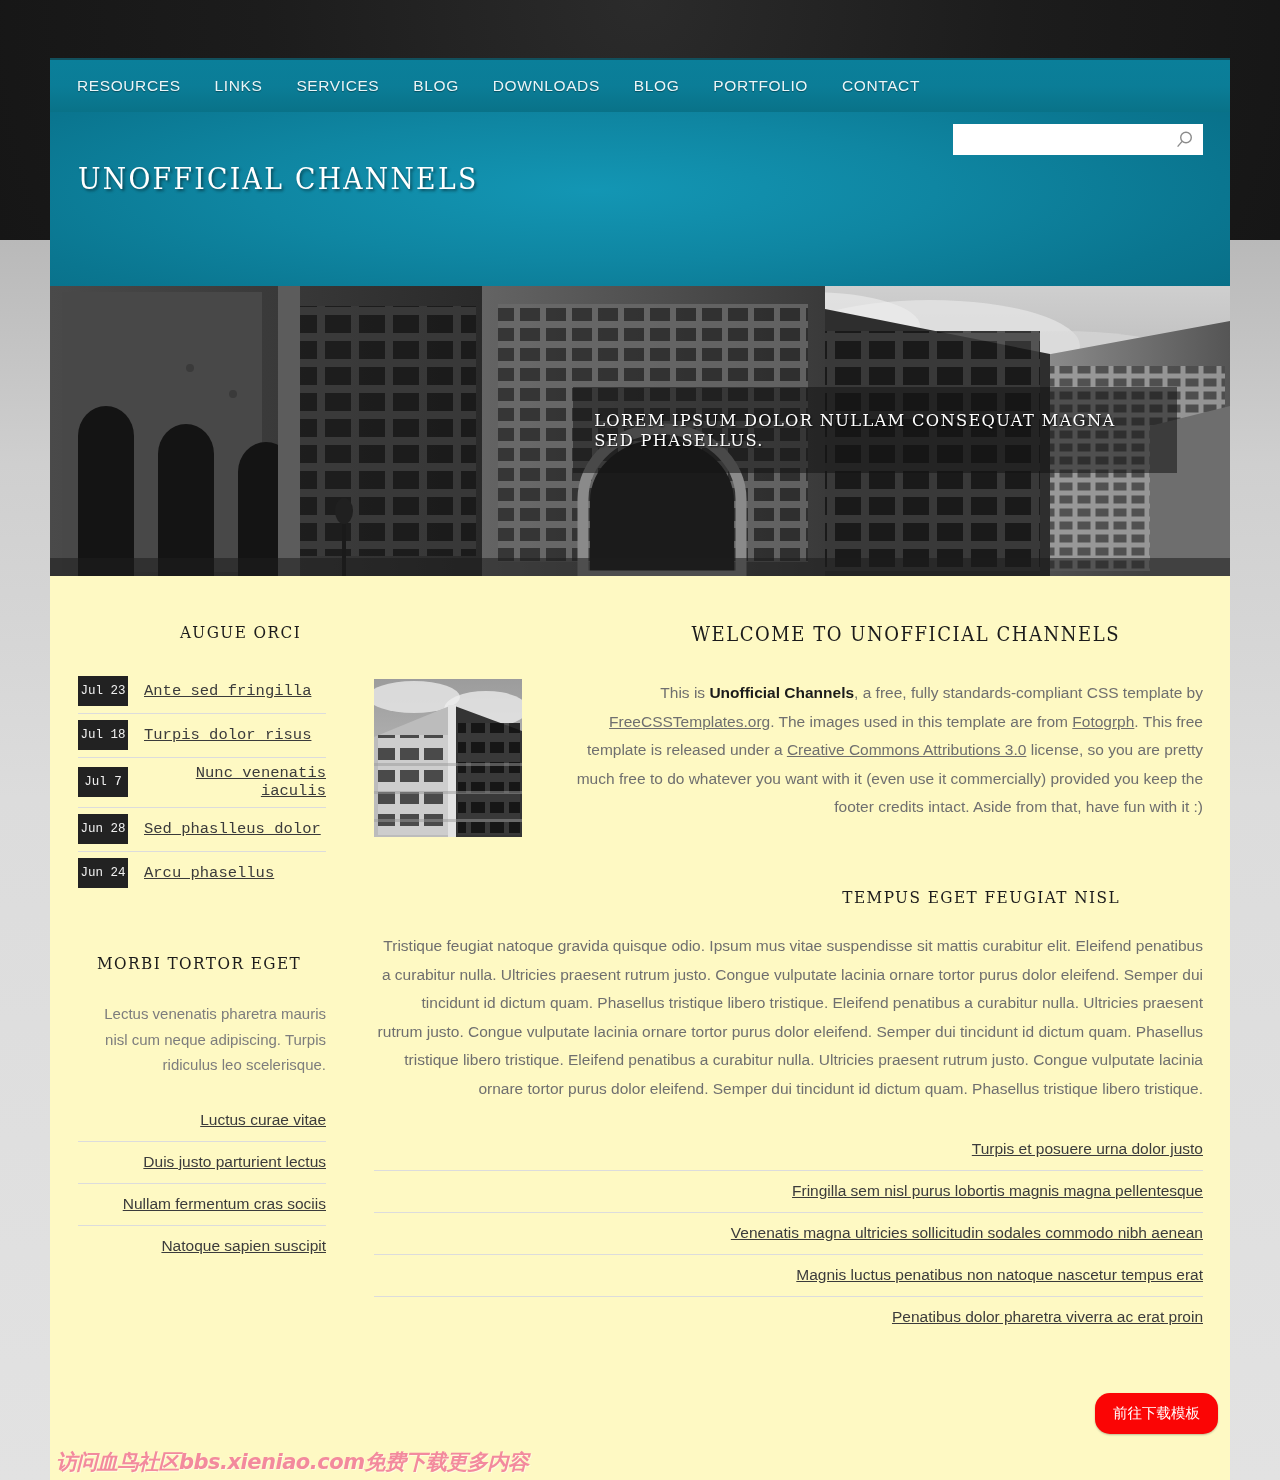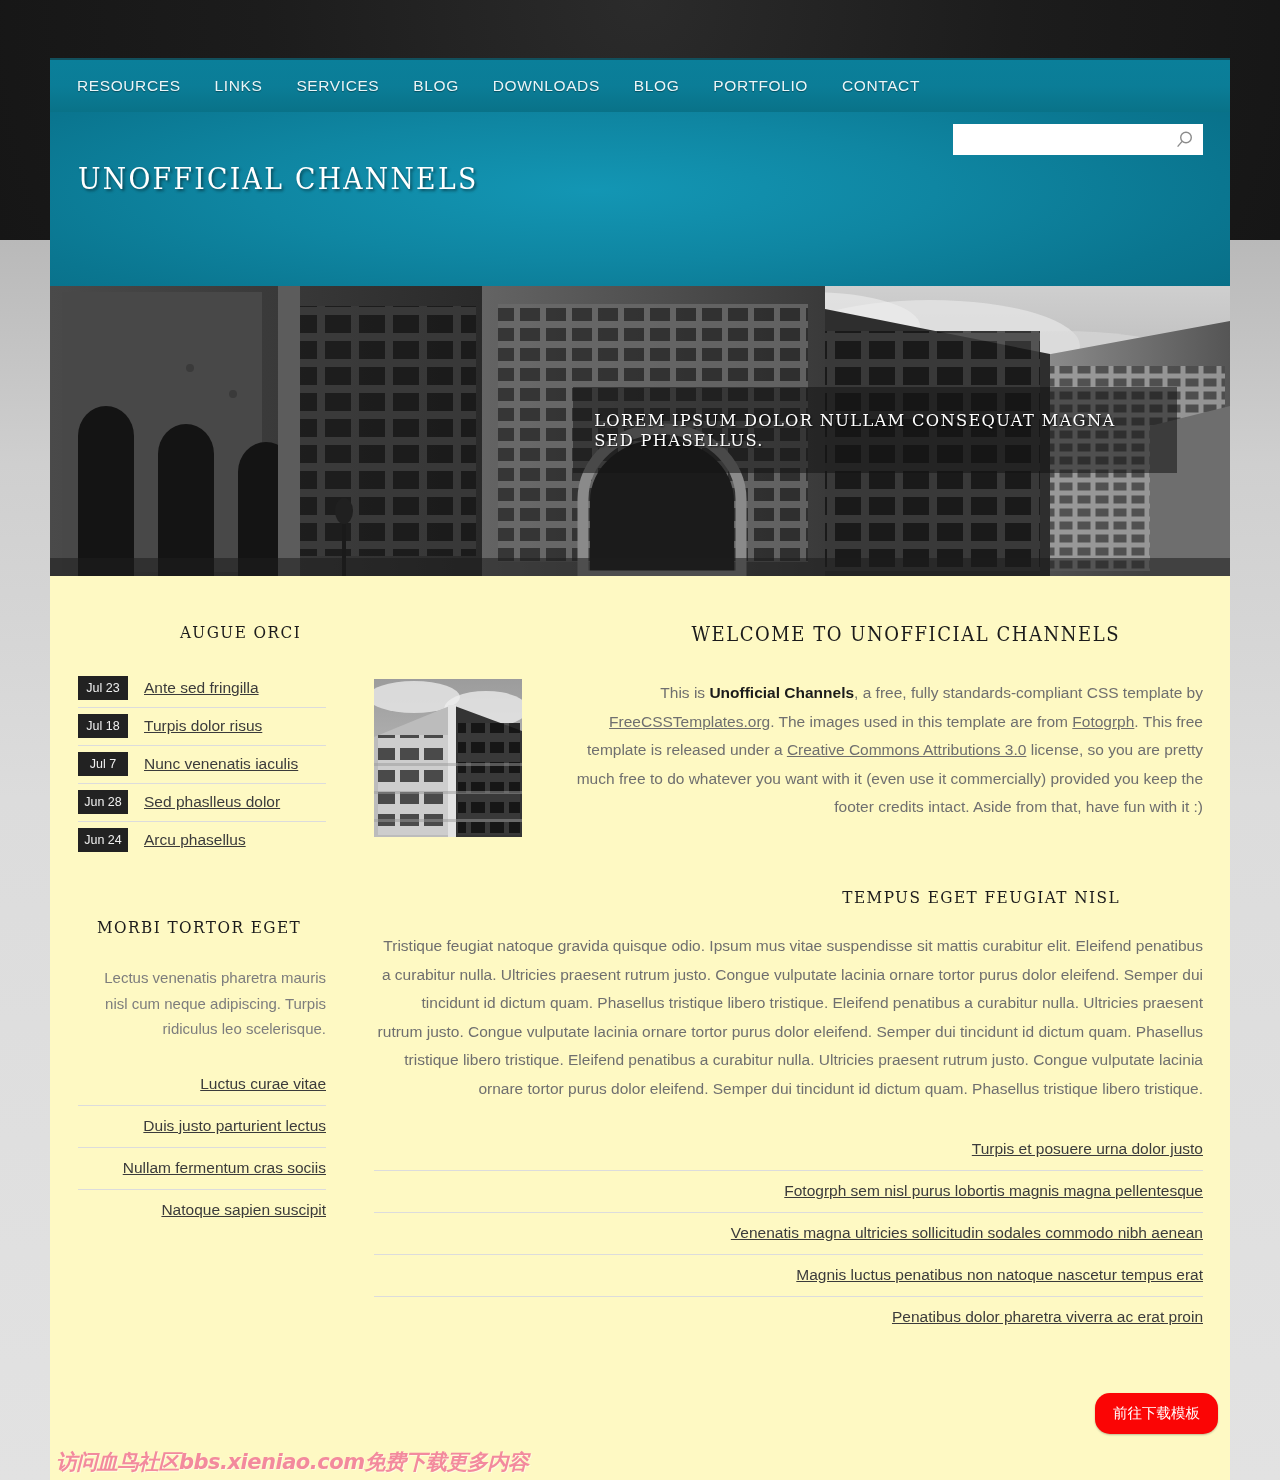--- a/index.html
+++ b/index.html
@@ -124,27 +124,27 @@
 
   
   .datelist { list-style: none; }
   .datelist li {
     display: flex; align-items: center; gap: 16px;
     padding: 6px 0 7px 0;
     border-bottom: 1px solid #dcdcdc;
   }
   .datelist li:last-child { border-bottom: none; }
   .badge {
-    width: 50px; height: 24px; flex: none;
+    width: 50px; height: 30px; flex: none;
     background: #222222;
     color: #efefef; font-size: 12.5px;
-    display: flex; align-items: center; justify-content: center;
+    display: flex; align-items: center; justify-content: center; font-family: Liberation Mono, monospace;
   }
   .datelist a {
-    color: #3b3b3b; font-size: 15.5px; text-decoration: underline;
+    color: #3b3b3b; font-size: 15.5px; text-decoration: underline; font-family: Liberation Mono, monospace;
   }
 
   .side-p {
     color: #7d7d7d; font-size: 15px; line-height: 25.5px;
     margin-bottom: 22px;
   }
 
   ul.linklist { list-style: none; }
   ul.linklist li {
     padding: 11px 0 12px 0;
@@ -402,21 +402,21 @@
 
       <h2 class="sec sub">TEMPUS EGET FEUGIAT NISL</h2>
 
       <p class="body-p">Tristique feugiat natoque gravida quisque odio. Ipsum mus vitae suspendisse sit mattis curabitur elit. Eleifend penatibus a curabitur nulla. Ultricies praesent rutrum justo. Congue vulputate lacinia ornare tortor purus dolor eleifend. Semper dui tincidunt id dictum quam. Phasellus tristique libero tristique. Eleifend penatibus a curabitur nulla. Ultricies praesent rutrum justo. Congue vulputate lacinia ornare tortor purus dolor eleifend. Semper dui tincidunt id dictum quam. Phasellus tristique libero tristique. Eleifend penatibus a curabitur nulla. Ultricies praesent rutrum justo. Congue vulputate lacinia ornare tortor purus dolor eleifend. Semper dui tincidunt id dictum quam. Phasellus tristique libero tristique.</p>
 
       <ul class="mainlinks">
         <li>
           <a href="#">Turpis et posuere urna dolor justo</a>
         </li>
         <li>
-          <a href="#">Fotogrph sem nisl purus lobortis magnis magna pellentesque</a>
+          <a href="#">Fringilla sem nisl purus lobortis magnis magna pellentesque</a>
         </li>
         <li>
           <a href="#">Venenatis magna ultricies sollicitudin sodales commodo nibh aenean</a>
         </li>
         <li>
           <a href="#">Magnis luctus penatibus non natoque nascetur tempus erat</a>
         </li>
         <li>
           <a href="#">Penatibus dolor pharetra viverra ac erat proin</a>
         </li>

